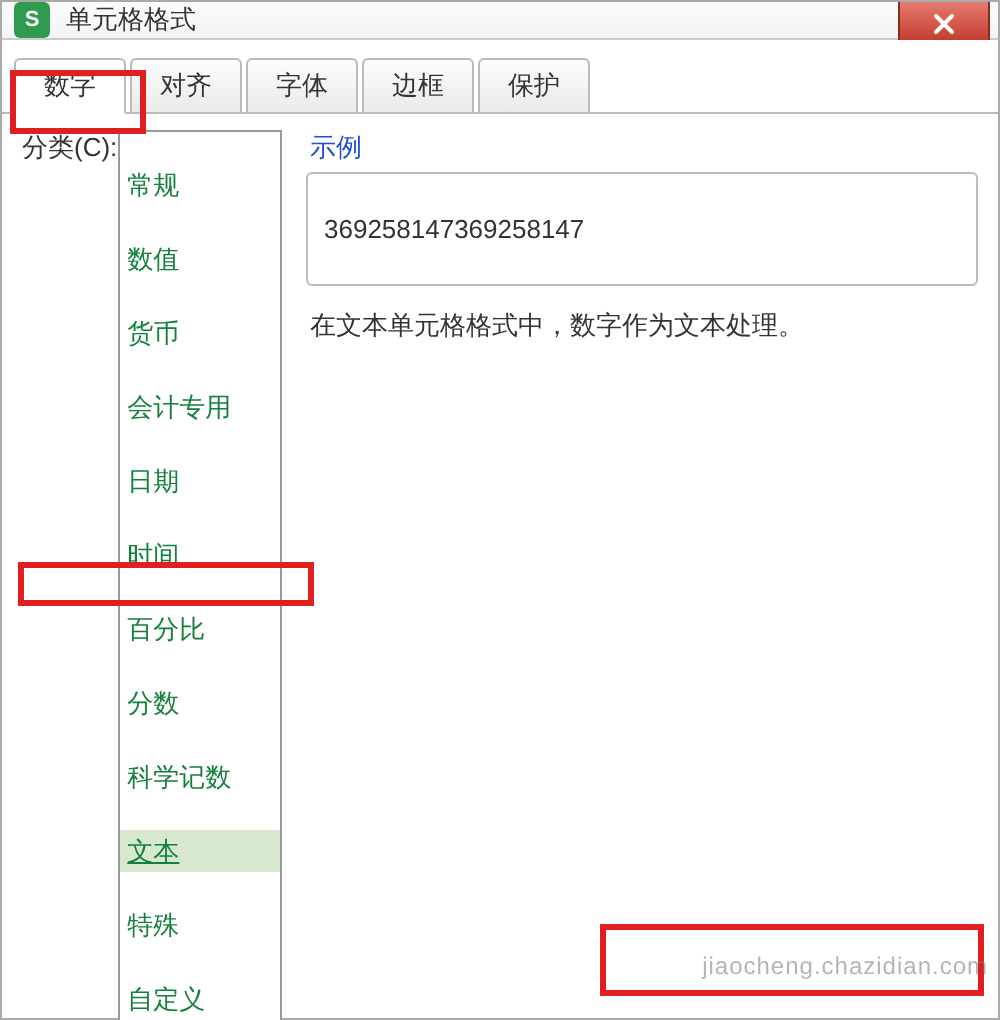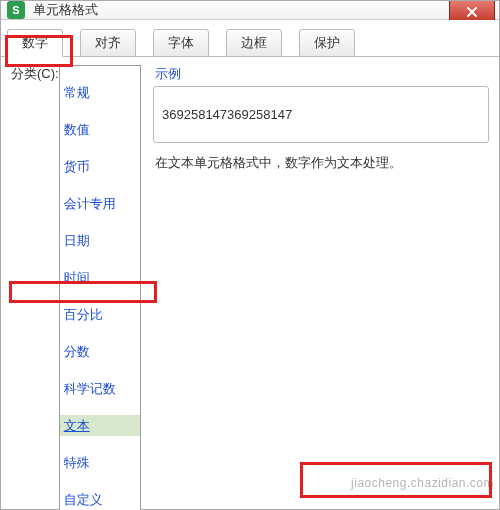--- a/index.html
+++ b/index.html
@@ -66,21 +66,21 @@
     display: flex;
     padding: 8px 6px 0 6px;
     border-bottom: 1px solid #bbb;
     background: #fff;
     position: relative;
   }
   .tab {
     padding: 4px 14px;
     border: 1px solid #bbb;
     background: linear-gradient(#fdfdfd, #eaeaea);
-    margin-right: 17px;
+    margin-right: 2px;
     border-radius: 3px 3px 0 0;
     cursor: pointer;
     position: relative;
     top: 1px;
     color: #333;
   }
   .tab.active {
     background: #fff;
     border-bottom: 1px solid #fff;
   }
@@ -106,21 +106,21 @@
   }
   .category-list {
     flex: 1;
     border: 1px solid #999;
     background: #fff;
     overflow: hidden;
   }
   .cat-item {
     padding: 1px 4px;
     cursor: pointer;
-    color: #1d4ed8;
+    color: #15803d;
     line-height: 19px;
     margin-top: 16px;
   }
   .cat-item.selected {
     background: #d8e8cf;
     text-decoration: underline;
   }
   .right-col {
     flex: 1;
     display: flex;

